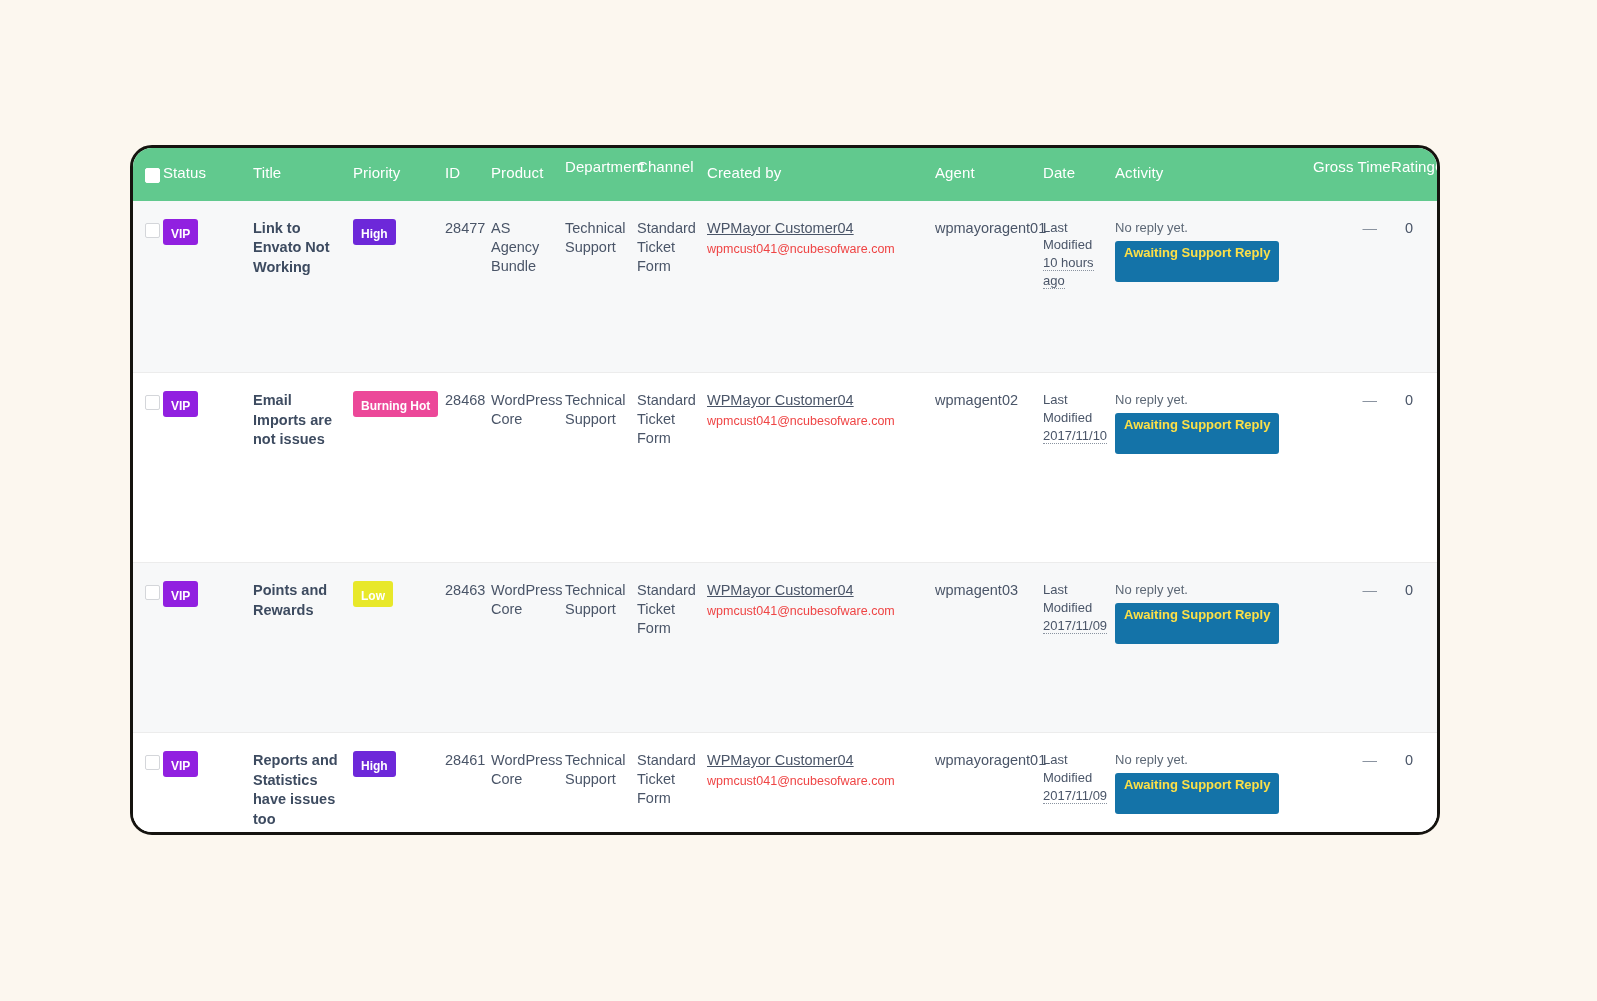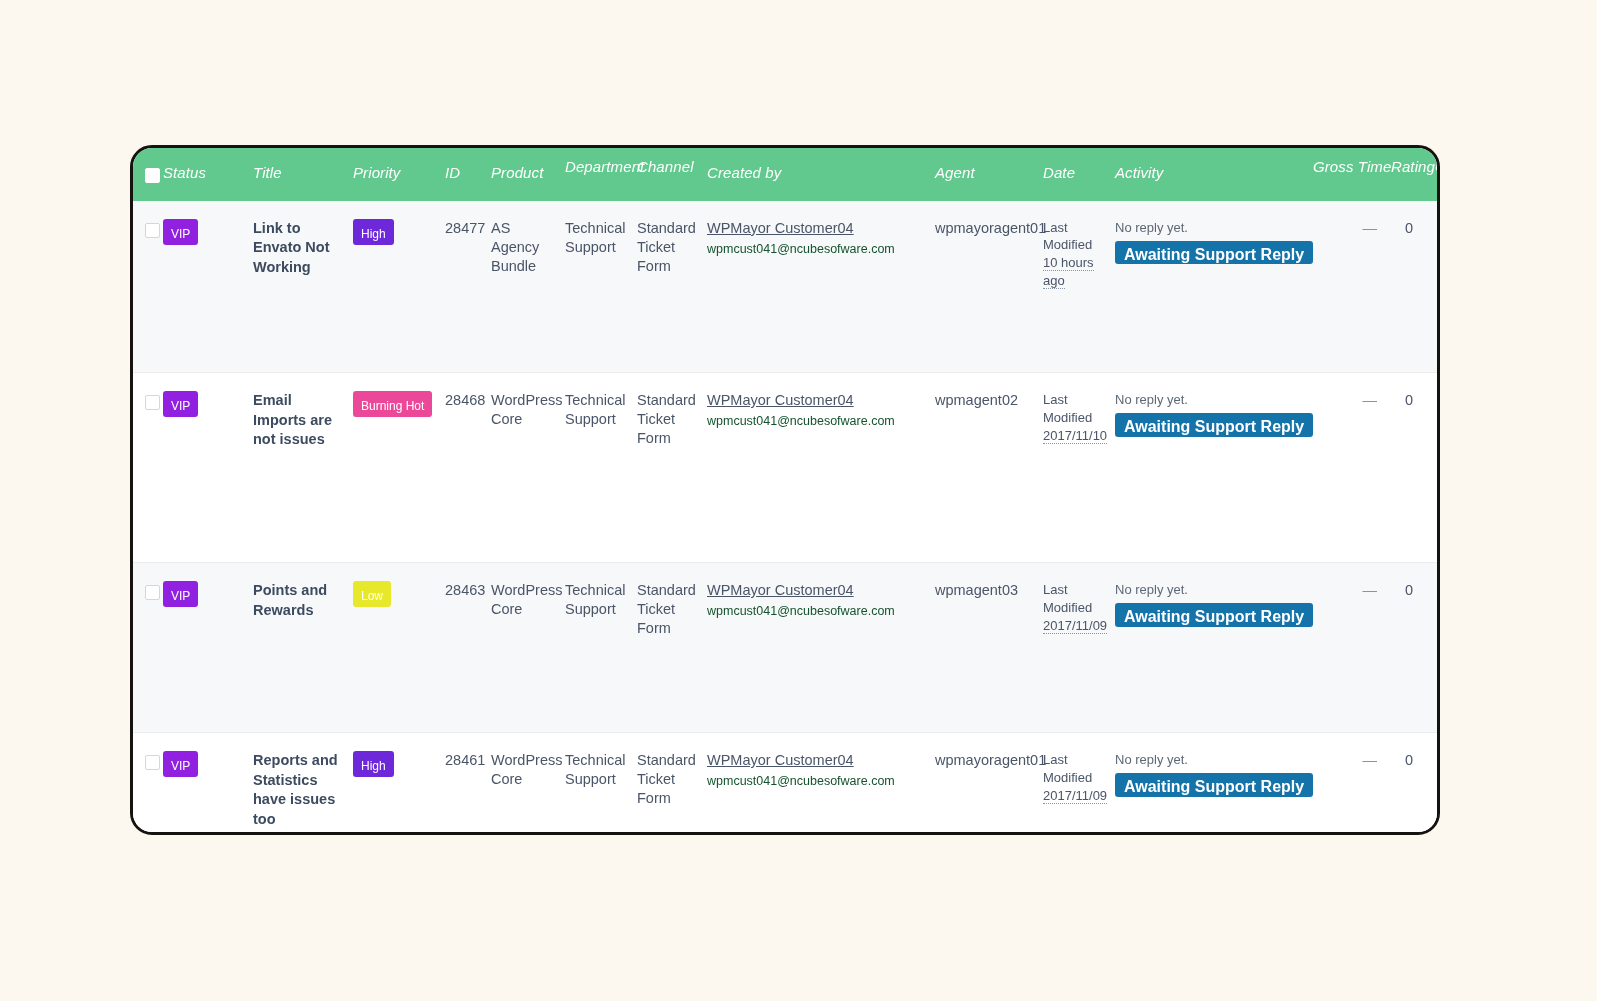--- a/index.html
+++ b/index.html
@@ -48,21 +48,20 @@
   }
   thead th {
     color: #ffffff;
     font-weight: 400;
     font-size: 15px;
     text-align: left;
     padding: 16px 4px 18px 4px;
     vertical-align: top;
     white-space: nowrap;
     letter-spacing: .1px;
-    font-style: italic;
   }
 
   .col-check   { width: 26px;  padding-left: 12px !important; }
   .col-status  { width: 90px; }
   .col-title   { width: 100px; margin-top: 28px; }
   .col-priority{ width: 92px; }
   .col-id      { width: 46px; }
   .col-product { width: 74px; }
   .col-dept    { width: 72px; }
   .col-channel { width: 70px; margin-left: 7px; }
@@ -113,53 +112,53 @@
     background: #ffffff;
     border: 1px solid #d4d6da;
     border-radius: 2px;
     margin-top: 4px;
   }
 
   .badge {
     display: inline-block;
     color: #ffffff;
     font-size: 12px;
-    font-weight: 400;
+    font-weight: 700;
     border-radius: 3px;
     padding: 9px 8px 4px 8px;
     line-height: 1.1;
     white-space: nowrap;
   }
   .badge-vip      { background: #9120e0; }
   .badge-high     { background: #6d28d9; }
   .badge-burning  { background: #ec4899; }
   .badge-low      { background: #e8e82a; }
 
   .title-cell {
     color: #3d4b60;
     font-weight: 700;
     font-size: 14.5px;
     line-height: 1.35;
   }
 
   .created-name { color: #4a5568; font-size: 14.5px; text-decoration: underline; }
-  .created-mail { color: #14532d; font-size: 12.5px; margin-top: 3px; }
+  .created-mail { color: #ef4444; font-size: 12.5px; margin-top: 3px; }
 
   .date-cell { font-size: 13px; color: #4a5568; line-height: 1.38; }
   .date-rel  { border-bottom: 1px dotted #8a93a0; display: inline; }
 
   .activity-note { font-size: 13px; color: #5d6876; margin-bottom: 5px; }
   .activity-badge {
     display: inline-block;
     background: #1473a8;
-    color: #ffffff;
-    font-size: 16px;
+    color: #fde047;
+    font-size: 13px;
     font-weight: 700;
     border-radius: 3px;
-    padding: 5px 9px 1px 9px;
+    padding: 5px 9px 22px 9px;
     white-space: nowrap;
     line-height: 1.1;
   }
 
   td.col-gross  { text-align: right; color: #8a93a0; padding-right: 10px; }
   td.col-rating { text-align: center; color: #4a5568; }
   td.col-cred   { text-align: left; }
 </style>
 </head>
 <body>

